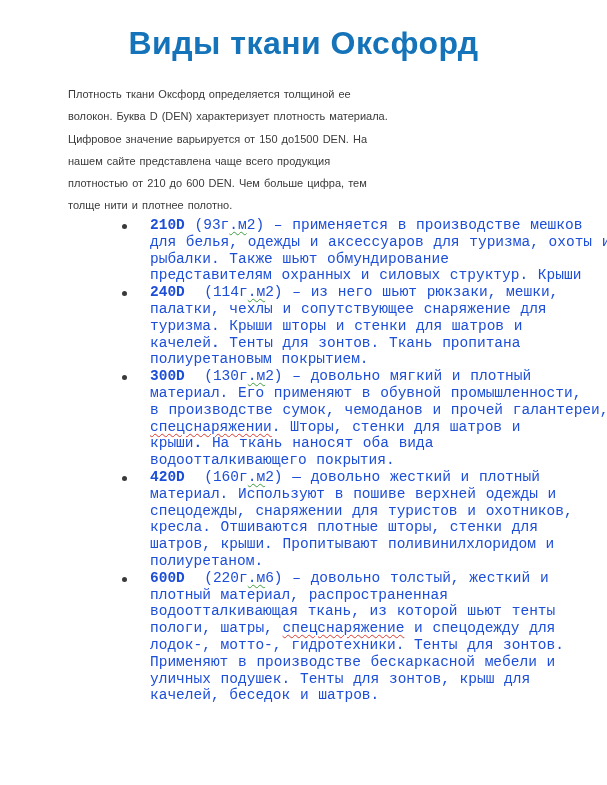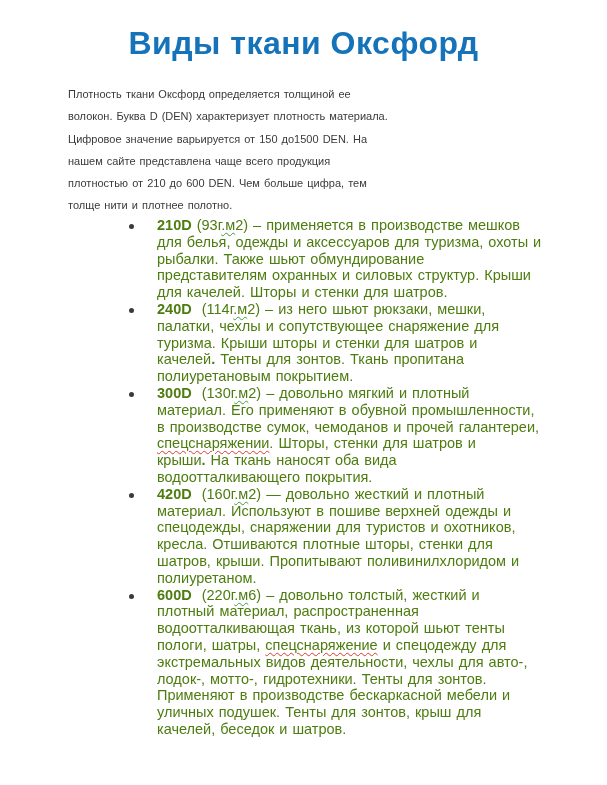--- a/index.html
+++ b/index.html
@@ -37,29 +37,30 @@
     width: 500px;
     font-size: 11px;
     line-height: 22.3px;
     color: #3A3A3A;
     word-spacing: 1px;
   }
   .intro .tline { white-space: pre; }
   .fabric-list {
     position: absolute;
     top: 217px;
-    left: 157px;
+    left: 150px;
     width: 400px;
     margin: 0;
     padding: 0;
     list-style: none;
     font-size: 14.5px;
     line-height: 16.8px;
-    color: #4d7c0f;
+    color: #1d4ed8;
     word-spacing: 1px;
+    font-family: Liberation Mono, monospace;
   }
   .fabric-list li { position: relative; }
   .fabric-list li::before {
     content: '';
     position: absolute;
     left: -28px;
     top: 7px;
     width: 5px;
     height: 5px;
     border-radius: 50%;
@@ -97,21 +98,20 @@
       <div class="tline"><span>плотностью от 210 до 600 DEN. Чем больше цифра, тем</span></div>
       <div class="tline"><span>толще нити и плотнее полотно.</span></div>
     </div>
 
   <ul class="fabric-list">
       <li>
         <div class="tline"><span class="seg-bold">210D</span><span> (93г</span><span class="sq-green">.м</span><span>2) – применяется в производстве мешков</span></div>
         <div class="tline"><span>для белья, одежды и аксессуаров для туризма, охоты и</span></div>
         <div class="tline"><span>рыбалки. Также шьют обмундирование</span></div>
         <div class="tline"><span>представителям охранных и силовых структур. Крыши</span></div>
-        <div class="tline"><span>для качелей. Шторы и стенки для шатров.</span></div>
       </li>
       <li>
         <div class="tline"><span class="seg-bold">240D</span><span>  (114г</span><span class="sq-green">.м</span><span>2) – из него шьют рюкзаки, мешки,</span></div>
         <div class="tline"><span>палатки, чехлы и сопутствующее снаряжение для</span></div>
         <div class="tline"><span>туризма. Крыши шторы и стенки для шатров и</span></div>
         <div class="tline"><span>качелей</span><span class="seg-bold">.</span><span> Тенты для зонтов. Ткань пропитана</span></div>
         <div class="tline"><span>полиуретановым покрытием.</span></div>
       </li>
       <li>
         <div class="tline"><span class="seg-bold">300D</span><span>  (130г</span><span class="sq-green">.м</span><span>2) – довольно мягкий и плотный</span></div>
@@ -127,20 +127,19 @@
         <div class="tline"><span>спецодежды, снаряжении для туристов и охотников,</span></div>
         <div class="tline"><span>кресла. Отшиваются плотные шторы, стенки для</span></div>
         <div class="tline"><span>шатров, крыши. Пропитывают поливинилхлоридом и</span></div>
         <div class="tline"><span>полиуретаном.</span></div>
       </li>
       <li>
         <div class="tline"><span class="seg-bold">600D</span><span>  (220г</span><span class="sq-green">.м</span><span>6) – довольно толстый, жесткий и</span></div>
         <div class="tline"><span>плотный материал, распространенная</span></div>
         <div class="tline"><span>водоотталкивающая ткань, из которой шьют тенты</span></div>
         <div class="tline"><span>пологи, шатры, </span><span class="sq-red">спецснаряжение</span><span> и спецодежду для</span></div>
-        <div class="tline"><span>экстремальных видов деятельности, чехлы для авто-,</span></div>
         <div class="tline"><span>лодок-, мотто-, гидротехники. Тенты для зонтов.</span></div>
         <div class="tline"><span>Применяют в производстве бескаркасной мебели и</span></div>
         <div class="tline"><span>уличных подушек. Тенты для зонтов, крыш для</span></div>
         <div class="tline"><span>качелей, беседок и шатров.</span></div>
       </li>
     </ul>
 </div>
 
 </body></html>

